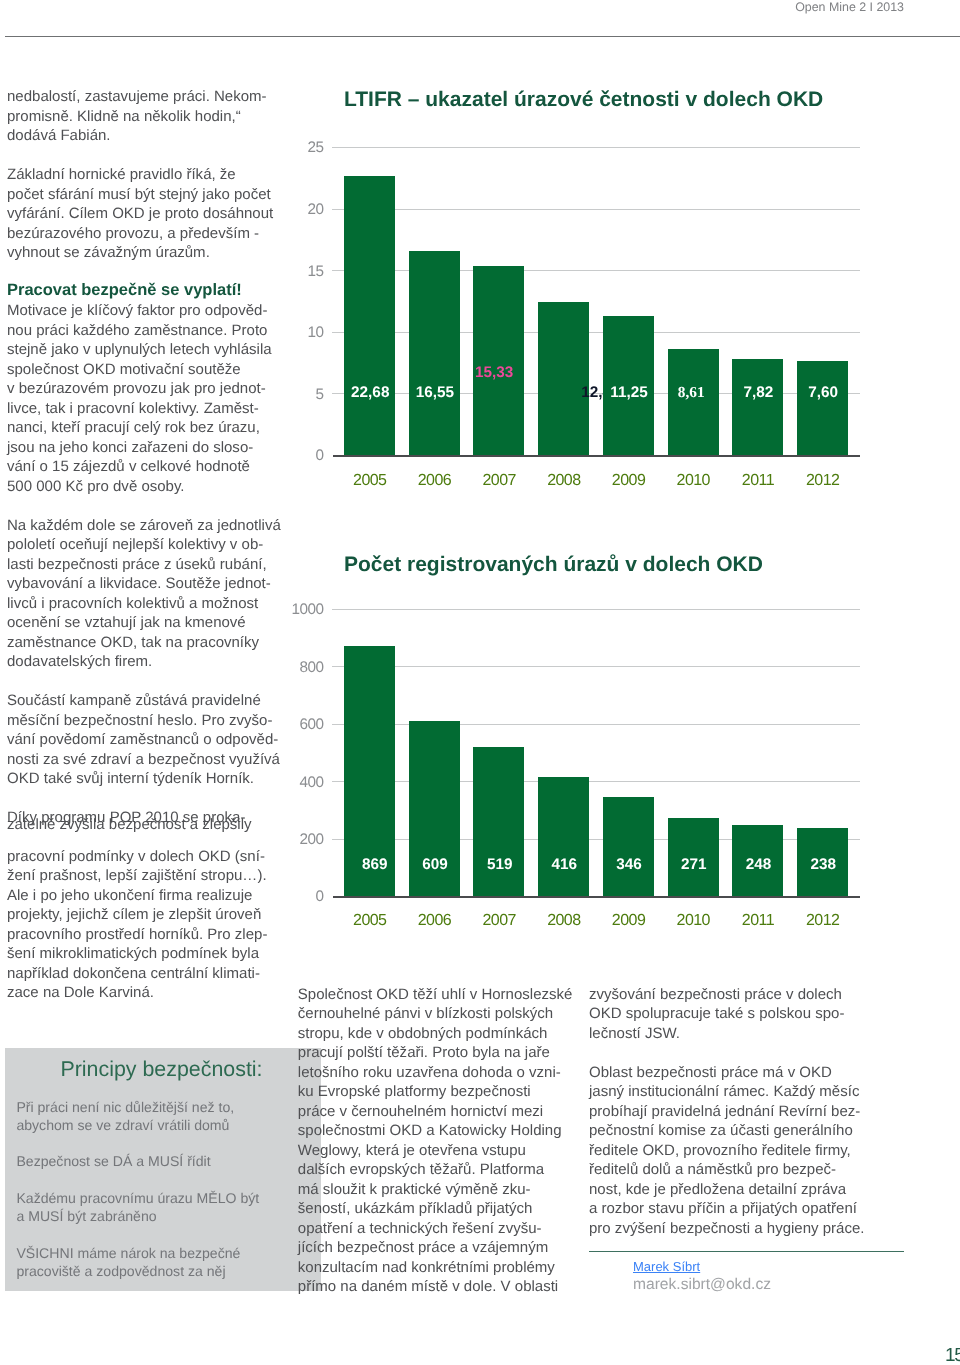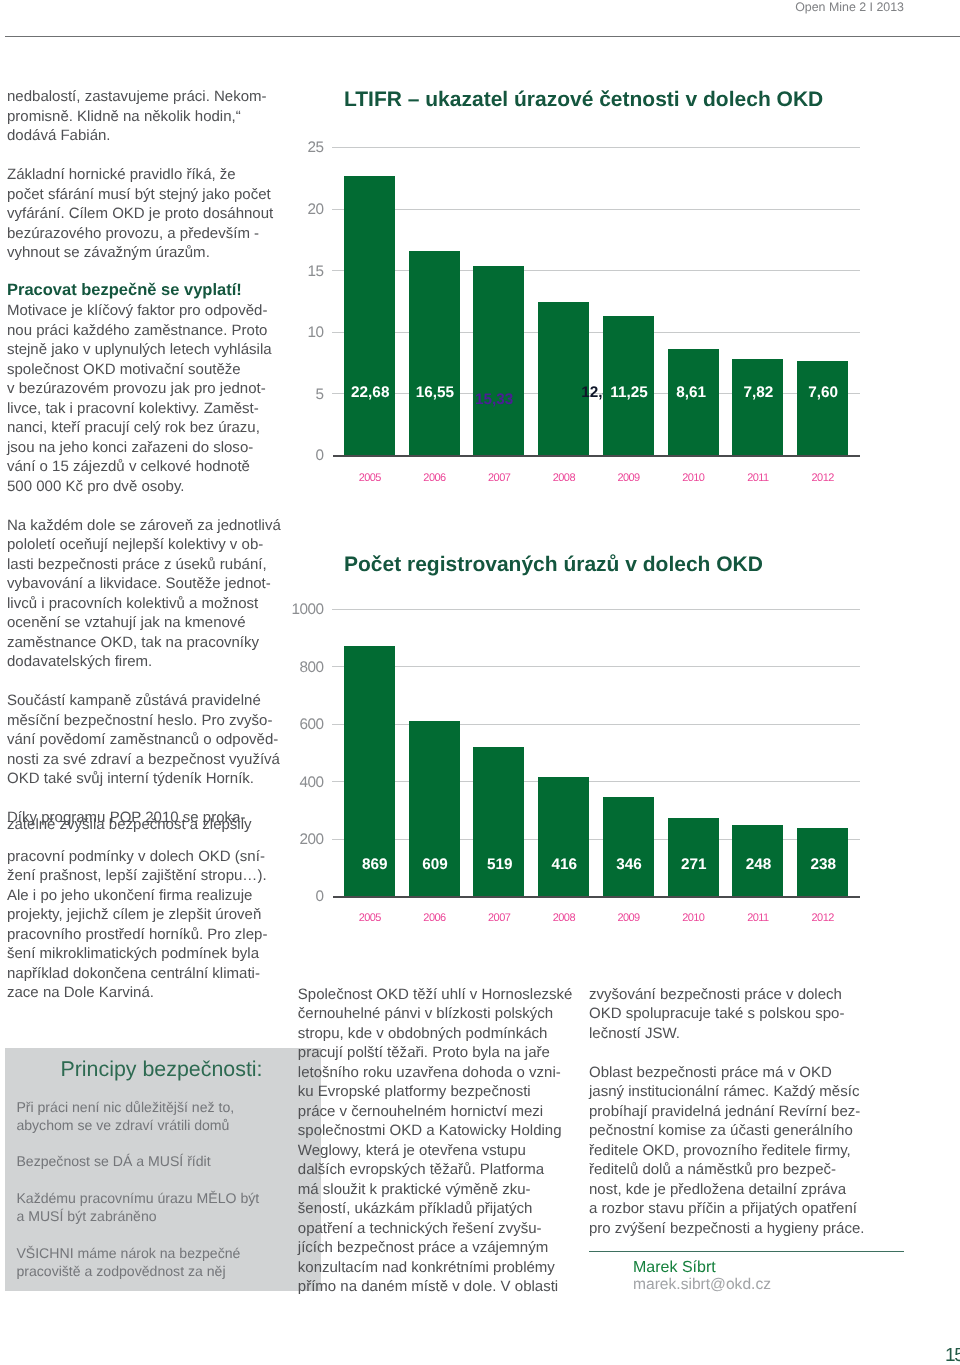--- a/index.html
+++ b/index.html
@@ -21,26 +21,26 @@
   .ln.sub{font-weight:bold;color:#14563E;font-size:16.5px;}
   
   #panel{left:5px;top:1048px;width:272px;height:243px;background:#D1D3D4;}
   #panel-title{left:16.4px;top:1056.5px;font-size:21.4px;color:#2D6A51;white-space:pre;}
   .pln{position:absolute;white-space:pre;font-size:14.1px;color:#74767A;}
   
   .chart-title{font-size:21px;font-weight:bold;color:#14563E;white-space:pre;}
   .gridline{position:absolute;height:1px;background:#C8CACB;}
   .axisline{position:absolute;height:1.6px;background:#4A4B4D;}
   .ytick{position:absolute;box-sizing:border-box;font-size:15.3px;color:#8C8E91;text-align:right;width:40px;white-space:pre;letter-spacing:-0.55px;padding-right:0.55px;}
-  .xtick{position:absolute;box-sizing:border-box;font-size:11px;color:#ec4899;text-align:center;white-space:pre;letter-spacing:-0.55px;padding-left:0.55px;}
+  .xtick{position:absolute;box-sizing:border-box;font-size:16px;color:#4d7c0f;text-align:center;white-space:pre;letter-spacing:-0.55px;padding-left:0.55px;}
   .bar{position:absolute;background:#026B33;}
   .barlabel{position:absolute;box-sizing:border-box;font-size:15.3px;font-weight:bold;color:#ffffff;text-align:center;white-space:pre;padding-left:1.5px;}
   
   #author-rule{left:589px;top:1250.5px;width:271px;height:1px;background:#3E7060;}
-  #author-name{left:589px;top:1258.5px;font-size:16px;color:#15803d;white-space:pre;}
+  #author-name{left:589px;top:1258.5px;font-size:13px;color:#3b82f6;white-space:pre;text-decoration:underline;}
   #author-email{left:589px;top:1276.2px;font-size:15.6px;color:#A2A4A7;white-space:pre;}
   #pagenum{left:901px;top:1344.5px;font-size:19px;letter-spacing:-1.2px;color:#235A46;}
 </style>
 </head>
 <body>
 
 <div class="abs" id="hdr-text">Open Mine 2 I 2013</div>
 <div class="abs" id="hdr-rule"></div>
 <div class="abs" style="left:0;top:0;width:0;height:0;"></div>
 <div class="ln" style="left:7px;top:88.20px;">nedbalostí, zastavujeme práci. Nekom-</div>
@@ -108,30 +108,30 @@
     <div class="ytick" style="left:284px;top:385.8px;">5</div>
     <div class="ytick" style="left:284px;top:447.4px;">0</div>
     <div class="axisline" style="left:333px;top:455.0px;width:527px;"></div>
     <div class="bar" style="left:344.0px;top:175.6px;width:51px;height:279.4px;background:#026B33;"></div>
     <div class="barlabel" style="left:344.0px;top:383.5px;width:51px;color:#FFFFFF;">22,68</div>
     <div class="xtick" style="left:344.0px;top:471.5px;width:51px;">2005</div>
     <div class="bar" style="left:408.7px;top:251.1px;width:51px;height:203.9px;background:#026B33;"></div>
     <div class="barlabel" style="left:408.7px;top:383.5px;width:51px;color:#FFFFFF;">16,55</div>
     <div class="xtick" style="left:408.7px;top:471.5px;width:51px;">2006</div>
     <div class="bar" style="left:473.4px;top:266.1px;width:51px;height:188.9px;background:#026B33;"></div>
-    <div class="barlabel" style="left:473.4px;top:391px;width:36px;color:#4c1d95;">15,33</div>
+    <div class="barlabel" style="left:473.4px;top:364px;width:36px;color:#ec4899;">15,33</div>
     <div class="xtick" style="left:473.4px;top:471.5px;width:51px;">2007</div>
     <div class="bar" style="left:538.1px;top:301.6px;width:51px;height:153.4px;background:#026B33;"></div>
     <div class="barlabel" style="left:538.1px;top:383.5px;width:51px;color:#0f172a;margin-left:36px;">12,45</div>
     <div class="xtick" style="left:538.1px;top:471.5px;width:51px;">2008</div>
     <div class="bar" style="left:602.8px;top:316.4px;width:51px;height:138.6px;background:#026B33;"></div>
     <div class="barlabel" style="left:602.8px;top:383.5px;width:51px;color:#FFFFFF;">11,25</div>
     <div class="xtick" style="left:602.8px;top:471.5px;width:51px;">2009</div>
     <div class="bar" style="left:667.5px;top:348.9px;width:51px;height:106.1px;background:#026B33;"></div>
-    <div class="barlabel" style="left:667.5px;top:383.5px;width:46px;color:#FFFFFF;">8,61</div>
+    <div class="barlabel" style="left:667.5px;top:383.5px;width:46px;color:#FFFFFF;font-family:Liberation Serif, serif;">8,61</div>
     <div class="xtick" style="left:667.5px;top:471.5px;width:51px;">2010</div>
     <div class="bar" style="left:732.2px;top:358.7px;width:51px;height:96.3px;background:#026B33;"></div>
     <div class="barlabel" style="left:732.2px;top:383.5px;width:51px;color:#FFFFFF;">7,82</div>
     <div class="xtick" style="left:732.2px;top:471.5px;width:51px;">2011</div>
     <div class="bar" style="left:796.9px;top:361.4px;width:51px;height:93.6px;background:#026B33;"></div>
     <div class="barlabel" style="left:796.9px;top:383.5px;width:51px;color:#FFFFFF;">7,60</div>
     <div class="xtick" style="left:796.9px;top:471.5px;width:51px;">2012</div>
   </div>
 <div class="abs" id="chart-1" style="left:0;top:0;width:0;height:0;">
     <div class="abs chart-title" style="left:300px;top:552.7px;">Počet registrovaných úrazů v dolech OKD</div>

